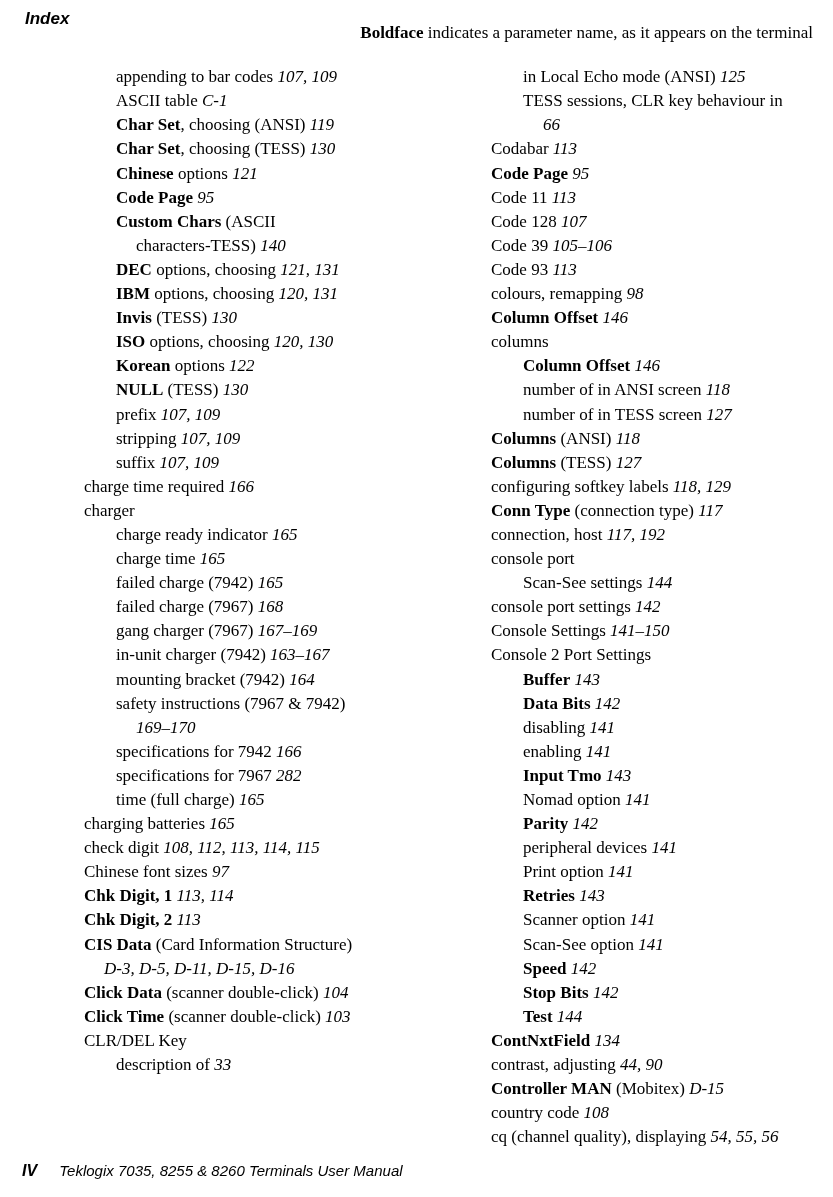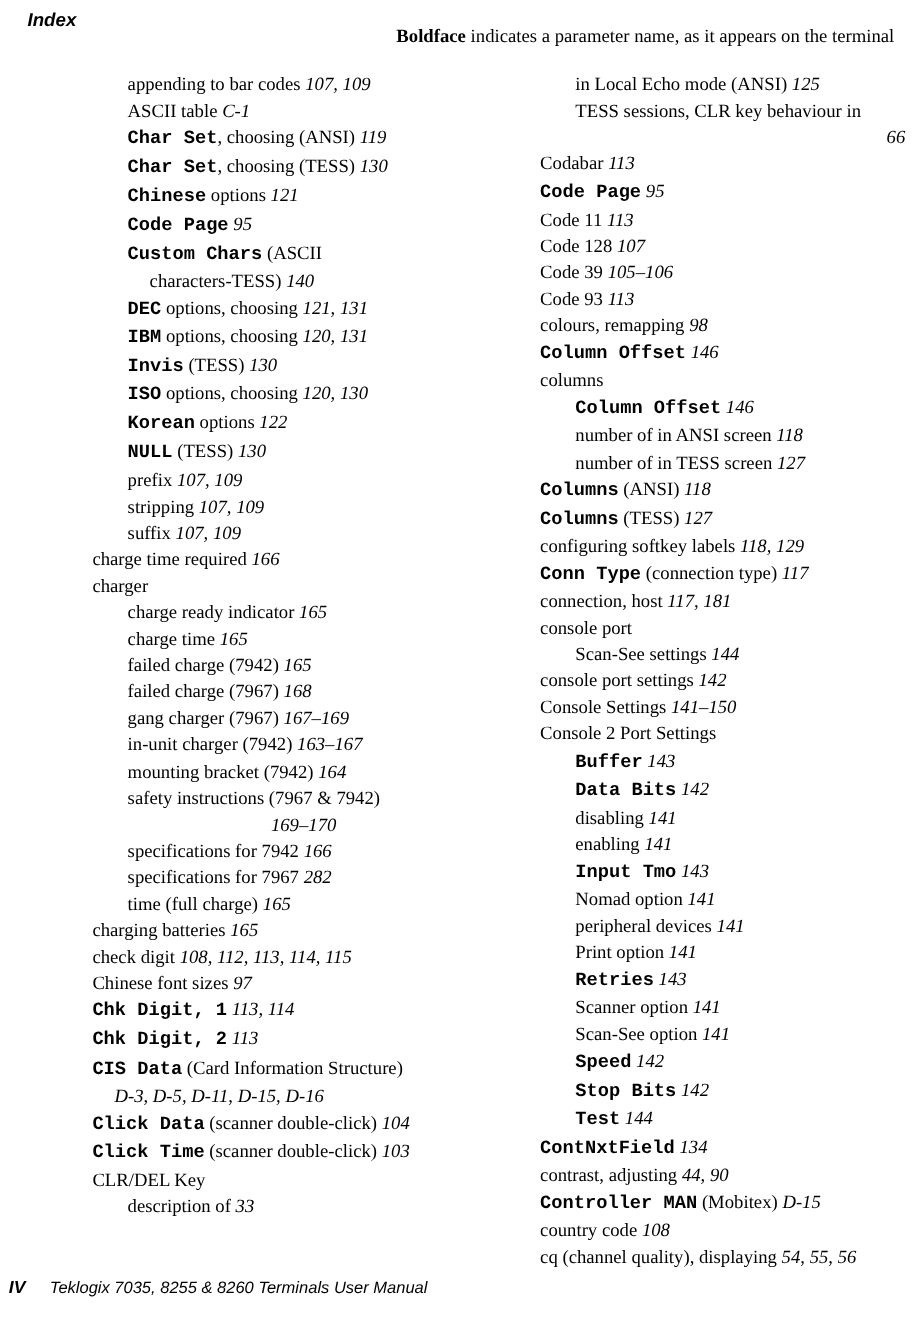--- a/index.html
+++ b/index.html
@@ -53,29 +53,28 @@
     .entry {
       margin-bottom: 2px;
       padding-left: 0;
     }
     .entry.l2 {
       padding-left: 32px;
       text-indent: -0px;
     }
     .b {
       font-weight: bold;
-      font-family: Liberation Mono, monospace;
     }
     .i {
       font-style: italic;
     }
     .footer {
       position: absolute;
       bottom: 15px;
-      left: 8px;
+      left: 22px;
       font-family: Arial, Helvetica, sans-serif;
       font-style: italic;
       font-size: 15px;
     }
     .footer .pn {
       font-weight: bold;
       font-style: italic;
       font-size: 16px;
       margin-right: 18px;
     }
@@ -112,68 +111,69 @@
       <div class="entry"><span>charge time required   </span><span class="i">166</span></div>
       <div class="entry"><span>charger</span></div>
       <div class="entry l2"><span>charge ready indicator   </span><span class="i">165</span></div>
       <div class="entry l2"><span>charge time   </span><span class="i">165</span></div>
       <div class="entry l2"><span>failed charge (7942)   </span><span class="i">165</span></div>
       <div class="entry l2"><span>failed charge (7967)   </span><span class="i">168</span></div>
       <div class="entry l2"><span>gang charger (7967)   </span><span class="i">167–169</span></div>
       <div class="entry l2"><span>in-unit charger (7942)   </span><span class="i">163–167</span></div>
       <div class="entry l2"><span>mounting bracket (7942)   </span><span class="i">164</span></div>
       <div class="entry l2"><span>safety instructions (7967 &amp; 7942)   </span></div>
-      <div class="entry" style="padding-left: 52px; text-align: center;"><span class="i">169–170</span></div>
+      <div class="entry" style="padding-left: 52px;"><span class="i">169–170</span></div>
       <div class="entry l2"><span>specifications for 7942   </span><span class="i">166</span></div>
       <div class="entry l2"><span>specifications for 7967   </span><span class="i">282</span></div>
       <div class="entry l2"><span>time (full charge)   </span><span class="i">165</span></div>
       <div class="entry"><span>charging batteries   </span><span class="i">165</span></div>
       <div class="entry"><span>check digit   </span><span class="i">108, 112, 113, 114, 115</span></div>
       <div class="entry"><span>Chinese font sizes   </span><span class="i">97</span></div>
       <div class="entry"><span class="b">Chk Digit, 1</span><span>   </span><span class="i">113, 114</span></div>
       <div class="entry"><span class="b">Chk Digit, 2</span><span>   </span><span class="i">113</span></div>
       <div class="entry"><span class="b">CIS Data</span><span> (Card Information Structure)   </span></div>
       <div class="entry" style="padding-left: 20px;"><span class="i">D-3, D-5, D-11, D-15, D-16</span></div>
       <div class="entry"><span class="b">Click Data</span><span> (scanner double-click)   </span><span class="i">104</span></div>
       <div class="entry"><span class="b">Click Time</span><span> (scanner double-click)   </span><span class="i">103</span></div>
       <div class="entry"><span>CLR/DEL Key</span></div>
       <div class="entry l2"><span>description of   </span><span class="i">33</span></div>
     </div>
   <div class="col col-right" id="col-right">
       <div class="entry l2"><span>in Local Echo mode (ANSI)   </span><span class="i">125</span></div>
       <div class="entry l2"><span>TESS sessions, CLR key behaviour in   </span></div>
-      <div class="entry" style="padding-left: 52px; text-align: right;"><span class="i">66</span></div>
+      <div class="entry" style="padding-left: 52px;"><span class="i">66</span></div>
       <div class="entry"><span>Codabar   </span><span class="i">113</span></div>
       <div class="entry"><span class="b">Code Page</span><span>   </span><span class="i">95</span></div>
       <div class="entry"><span>Code 11   </span><span class="i">113</span></div>
       <div class="entry"><span>Code 128   </span><span class="i">107</span></div>
       <div class="entry"><span>Code 39   </span><span class="i">105–106</span></div>
       <div class="entry"><span>Code 93   </span><span class="i">113</span></div>
       <div class="entry"><span>colours, remapping   </span><span class="i">98</span></div>
       <div class="entry"><span class="b">Column Offset</span><span>   </span><span class="i">146</span></div>
       <div class="entry"><span>columns</span></div>
       <div class="entry l2"><span class="b">Column Offset</span><span>   </span><span class="i">146</span></div>
       <div class="entry l2"><span>number of in ANSI screen   </span><span class="i">118</span></div>
       <div class="entry l2"><span>number of in TESS screen   </span><span class="i">127</span></div>
       <div class="entry"><span class="b">Columns</span><span> (ANSI)   </span><span class="i">118</span></div>
       <div class="entry"><span class="b">Columns</span><span> (TESS)   </span><span class="i">127</span></div>
       <div class="entry"><span>configuring softkey labels   </span><span class="i">118, 129</span></div>
       <div class="entry"><span class="b">Conn Type</span><span> (connection type)   </span><span class="i">117</span></div>
-      <div class="entry"><span>connection, host   </span><span class="i">117, 181</span></div>
+      <div class="entry"><span>connection, host   </span><span class="i">117, 192</span></div>
       <div class="entry"><span>console port</span></div>
       <div class="entry l2"><span>Scan-See settings   </span><span class="i">144</span></div>
       <div class="entry"><span>console port settings   </span><span class="i">142</span></div>
       <div class="entry"><span>Console Settings   </span><span class="i">141–150</span></div>
       <div class="entry"><span>Console 2 Port Settings</span></div>
       <div class="entry l2"><span class="b">Buffer</span><span>   </span><span class="i">143</span></div>
       <div class="entry l2"><span class="b">Data Bits</span><span>   </span><span class="i">142</span></div>
       <div class="entry l2"><span>disabling   </span><span class="i">141</span></div>
       <div class="entry l2"><span>enabling   </span><span class="i">141</span></div>
       <div class="entry l2"><span class="b">Input Tmo</span><span>   </span><span class="i">143</span></div>
       <div class="entry l2"><span>Nomad option   </span><span class="i">141</span></div>
+      <div class="entry l2"><span class="b">Parity</span><span>   </span><span class="i">142</span></div>
       <div class="entry l2"><span>peripheral devices   </span><span class="i">141</span></div>
       <div class="entry l2"><span>Print option   </span><span class="i">141</span></div>
       <div class="entry l2"><span class="b">Retries</span><span>   </span><span class="i">143</span></div>
       <div class="entry l2"><span>Scanner option   </span><span class="i">141</span></div>
       <div class="entry l2"><span>Scan-See option   </span><span class="i">141</span></div>
       <div class="entry l2"><span class="b">Speed</span><span>   </span><span class="i">142</span></div>
       <div class="entry l2"><span class="b">Stop Bits</span><span>   </span><span class="i">142</span></div>
       <div class="entry l2"><span class="b">Test</span><span>   </span><span class="i">144</span></div>
       <div class="entry"><span class="b">ContNxtField</span><span>   </span><span class="i">134</span></div>
       <div class="entry"><span>contrast, adjusting   </span><span class="i">44, 90</span></div>

